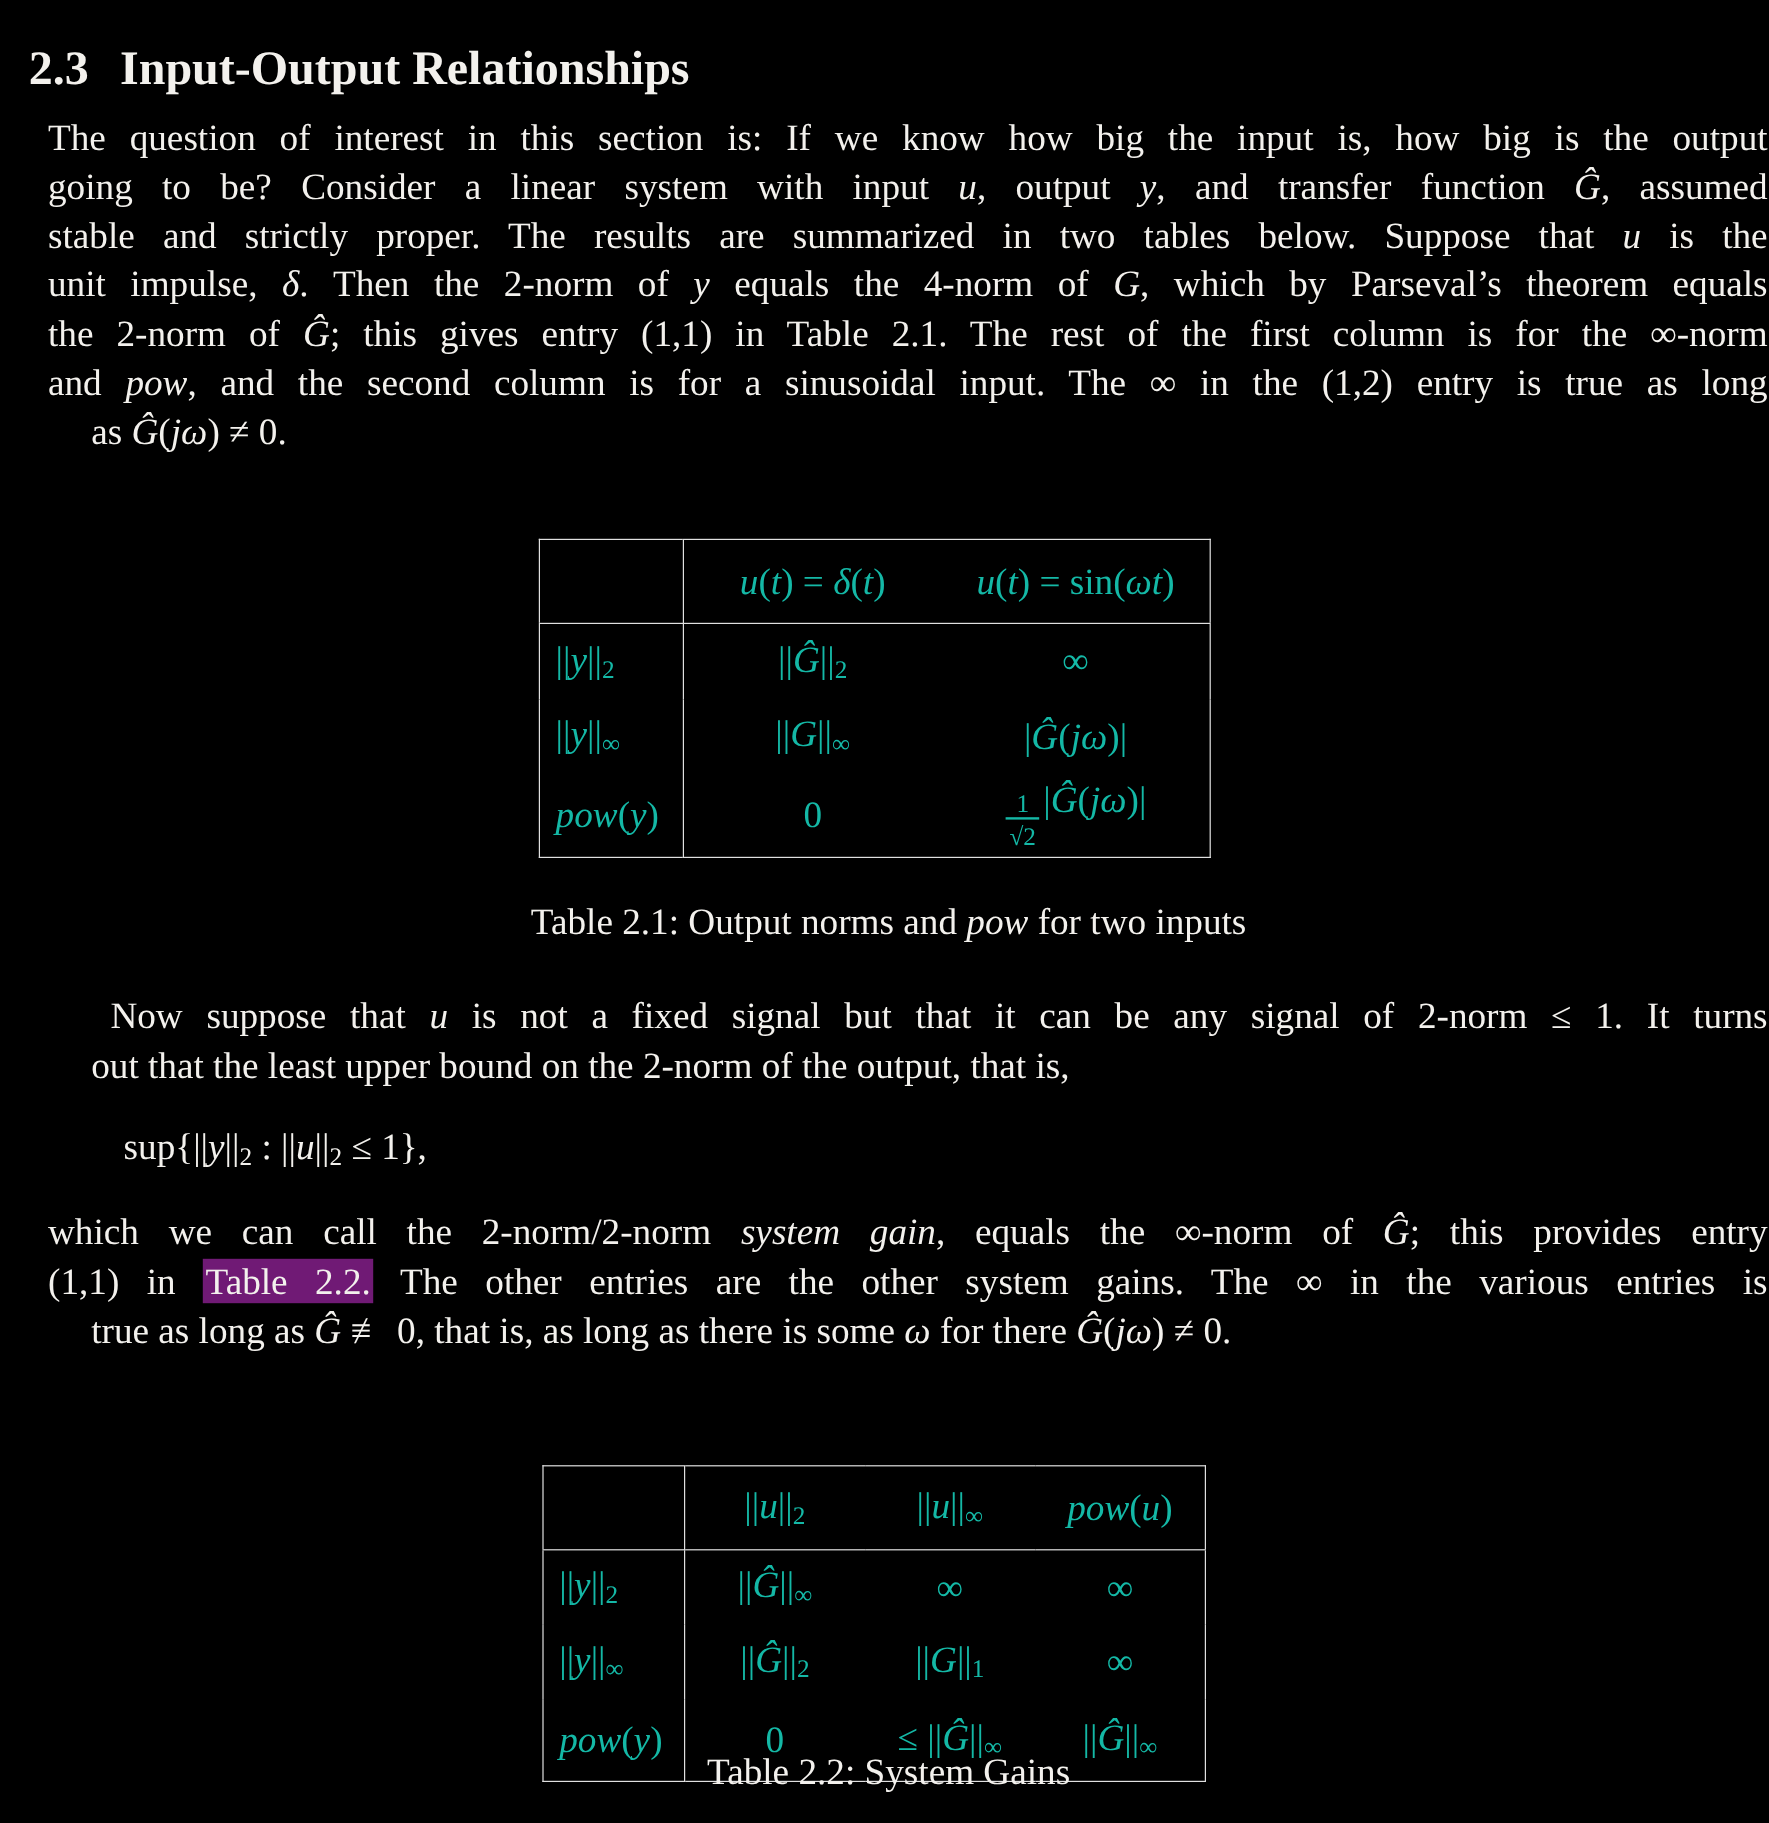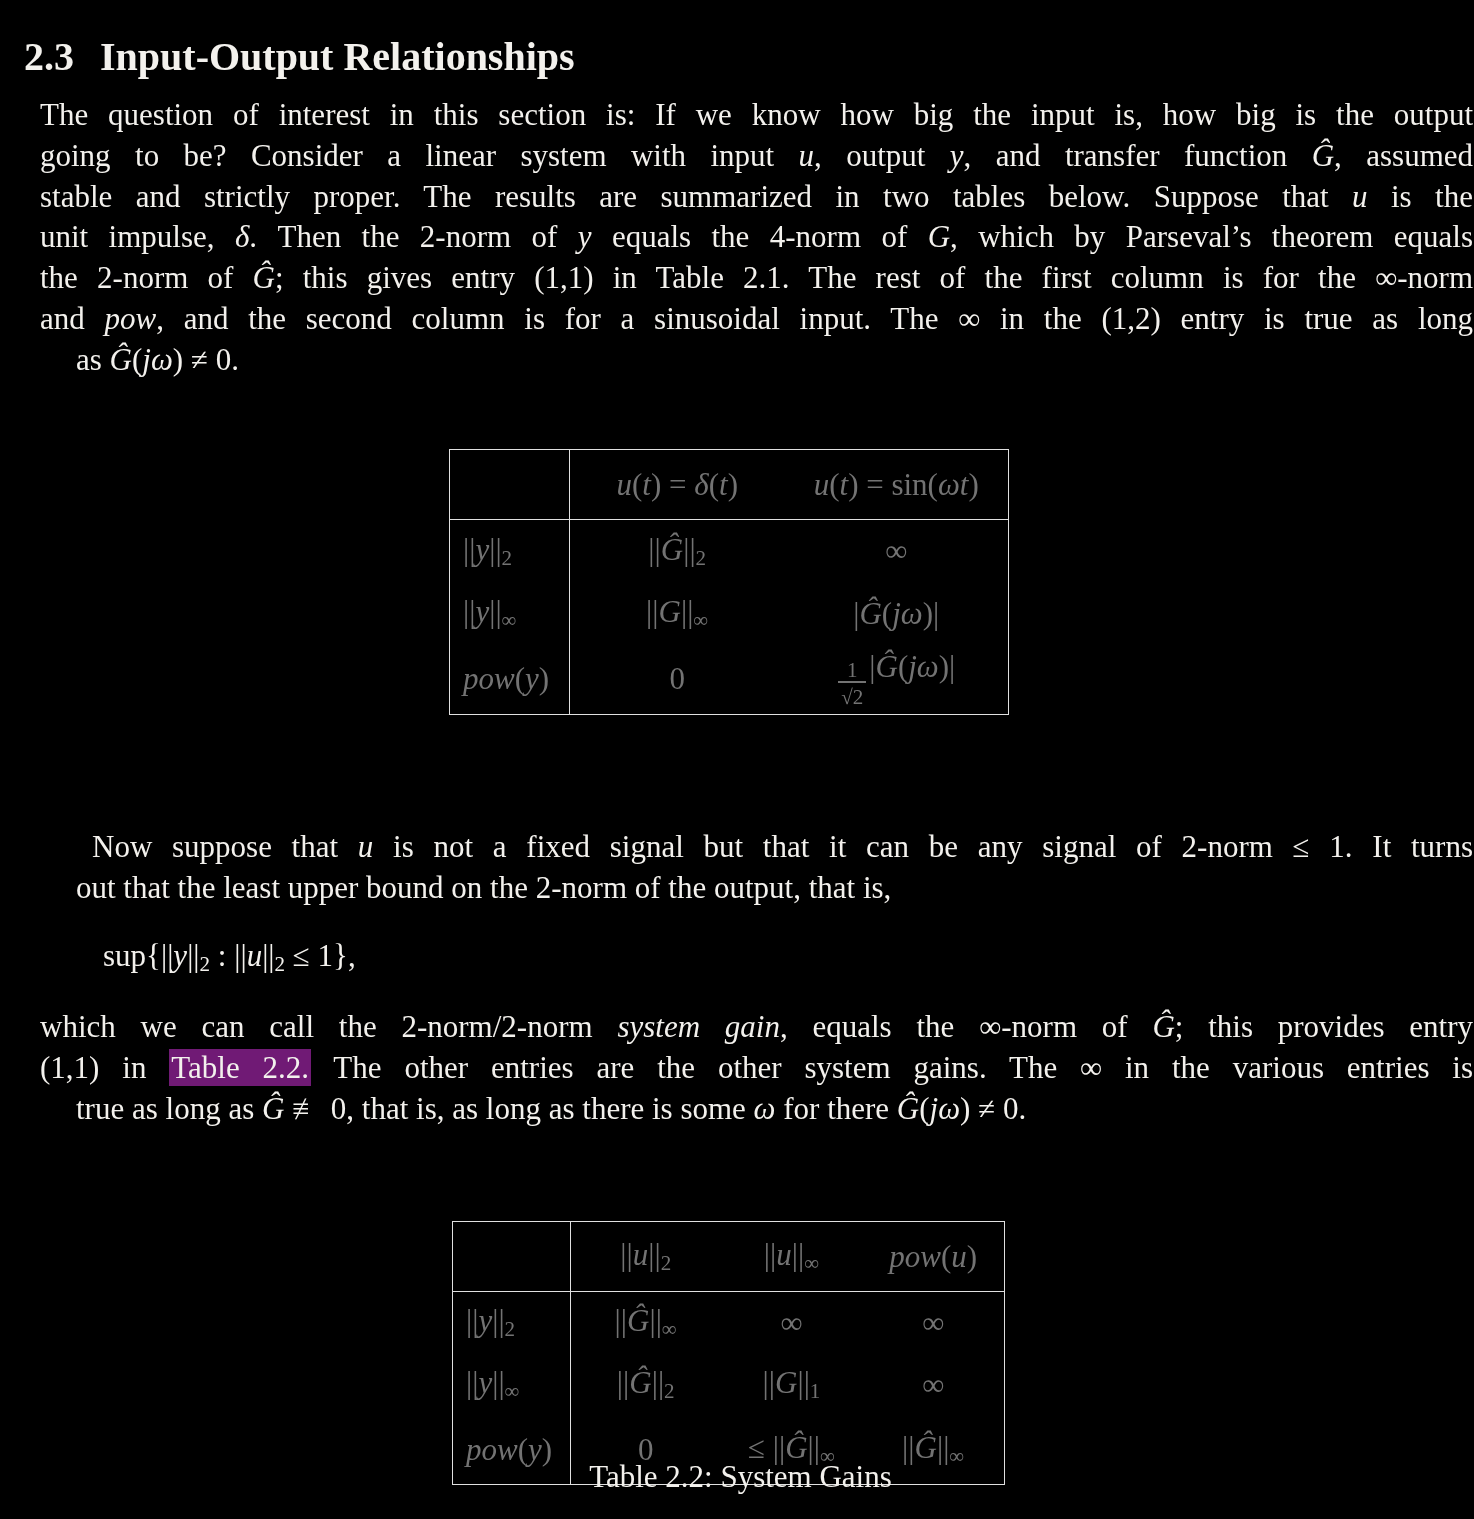--- a/index.html
+++ b/index.html
@@ -21,21 +21,21 @@
   #p3{top:1007px;}
   .equation{position:absolute;left:103px;top:936px;font-size:31px;line-height:40.8px;}
   
   .em{font-style:italic;}
   .sb{font-size:0.68em;vertical-align:-0.22em;}
   .hl{background:#701a75;padding:1px 2px;}
   .frac{display:inline-block;text-align:center;vertical-align:-0.85em;margin:0 3px 0 1px;}
   .frac .fnum{display:block;font-size:0.68em;line-height:1.05;padding:0 3px;}
   .frac .fden{display:block;font-size:0.68em;line-height:1.15;border-top:2px solid currentColor;padding:2px 3px 0;}
   
-  .mtable{position:absolute;border-collapse:collapse;table-layout:fixed;font-size:31px;color:#737373;padding-left:36px;}
+  .mtable{position:absolute;border-collapse:collapse;table-layout:fixed;font-size:31px;color:#14b8a6;padding-left:36px;}
   .mtable,.mtable td{border:0;}
   .mtable{border:1.5px solid #e0e0e0;}
   .mtable td{text-align:center;vertical-align:middle;padding:0;}
   .mtable td.c0{border-right:1.5px solid #e0e0e0;}
   .mtable tr.hrow td{border-bottom:1.5px solid #e0e0e0;}
   .mtable td.lbl{text-align:left;padding-left:13px;}
   #table1{left:449px;top:449px;}
   #table1 tr.hrow{height:70px;}
   #table1 tr.r1{height:63px;}
   #table1 tr.r2{height:62px;}
@@ -92,20 +92,21 @@
       <td><span>|</span><span class="em">Ĝ</span><span>(</span><span class="em">jω</span><span>)|</span></td>
     </tr>
     <tr class="r3">
       <td class="c0 lbl"><span class="em">pow</span><span>(</span><span class="em">y</span><span>)</span></td>
       <td><span>0</span></td>
       <td><span class="frac"><span class="fnum">1</span><span class="fden">√2</span></span><span>|</span><span class="em">Ĝ</span><span>(</span><span class="em">jω</span><span>)|</span></td>
     </tr>
   </tbody>
     </table>
 
+  <div class="caption" id="cap1"><span>Table 2.1: Output norms and </span><span class="em">pow</span><span> for two inputs</span></div>
 
   <div class="para indent" id="p2">
       <div class="tline"><span>Now suppose that </span><span class="em">u</span><span> is not a fixed signal but that it can be any signal of 2-norm ≤ 1. It turns</span></div>
       <div class="tline lastline"><span>out that the least upper bound on the 2-norm of the output, that is,</span></div>
     </div>
 
   <div class="equation"><span>sup{||</span><span class="em">y</span><span>||</span><span class="sb">2</span><span> : ||</span><span class="em">u</span><span>||</span><span class="sb">2</span><span> ≤ 1},</span></div>
 
   <div class="para" id="p3">
       <div class="tline"><span>which we can call the 2-norm/2-norm </span><span class="em">system gain</span><span>, equals the ∞-norm of </span><span class="em">Ĝ</span><span>; this provides entry</span></div>

